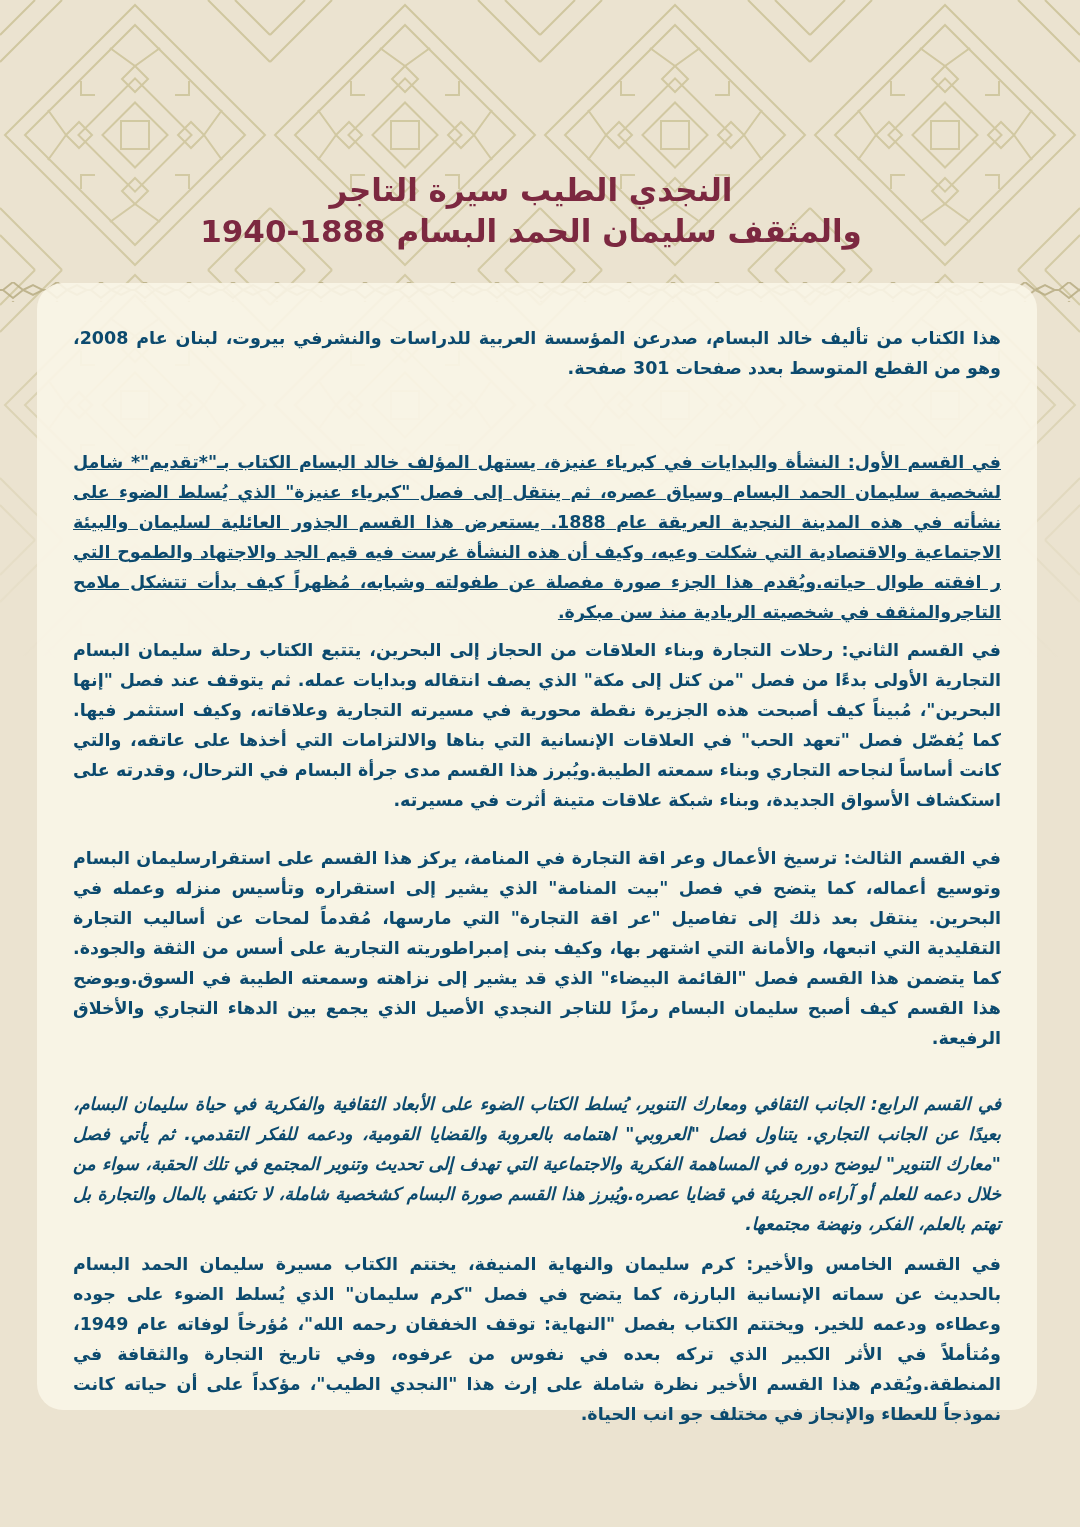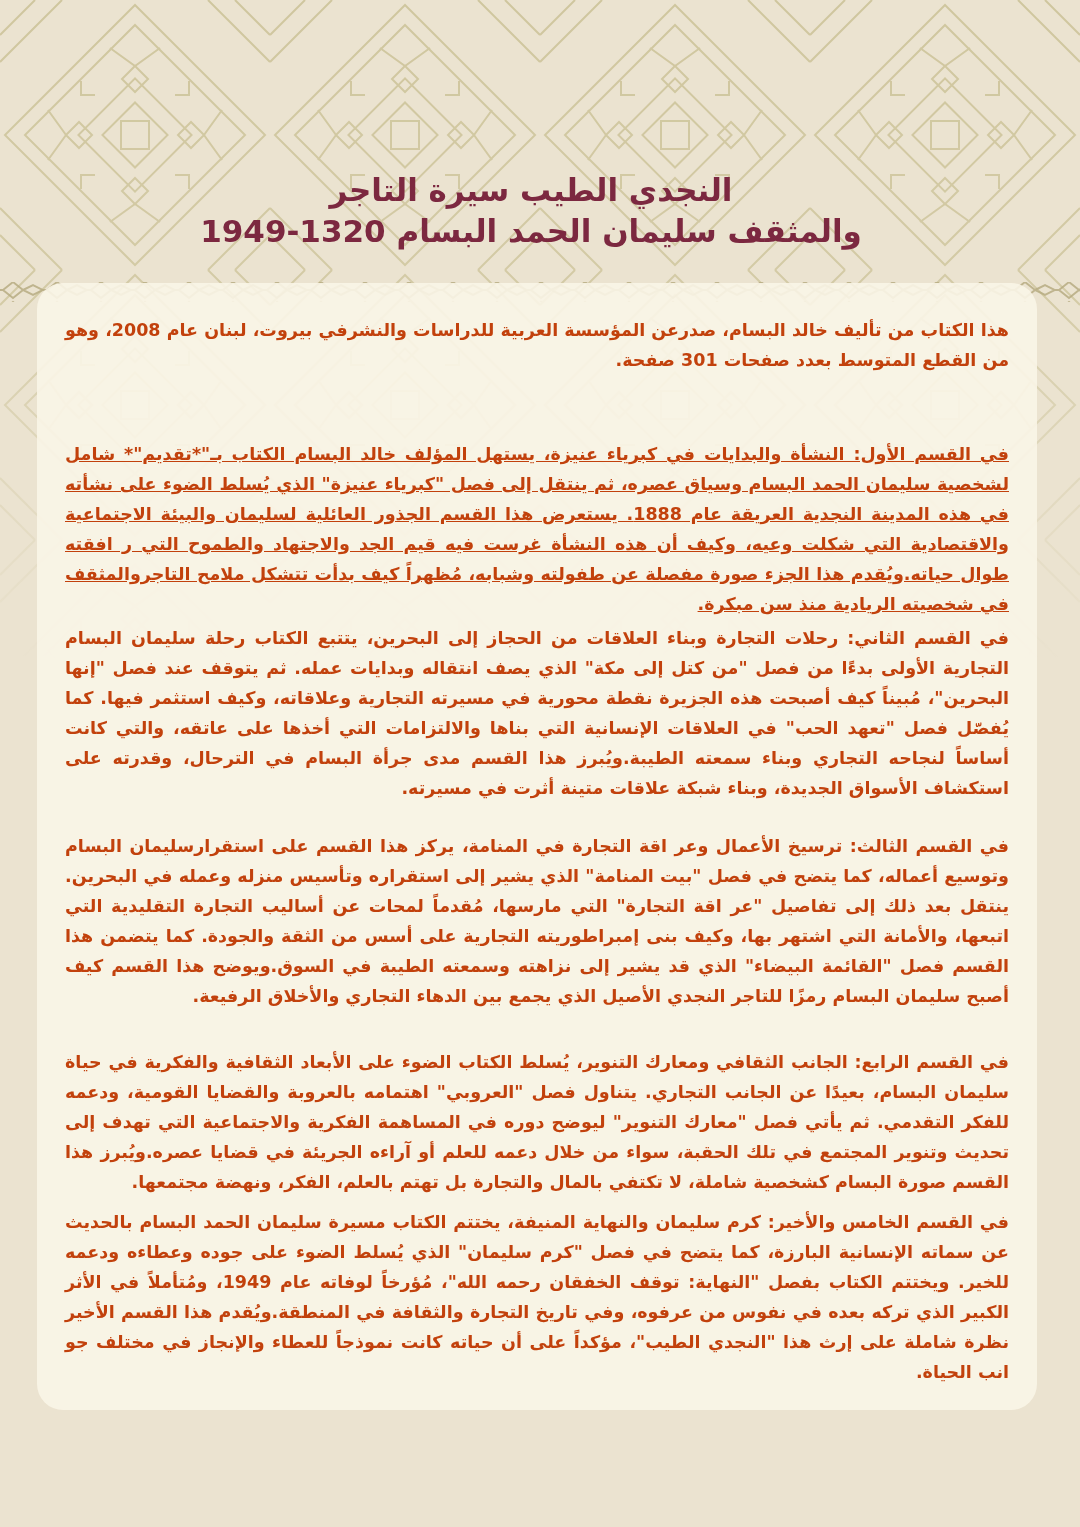--- a/index.html
+++ b/index.html
@@ -27,33 +27,33 @@
     position:absolute;
     left:37px;top:283px;
     width:1000px;height:1127px;
     box-sizing:border-box;
     background:rgba(250,245,231,0.9);
     border-radius:26px;
     padding:32px 28px 0 28px;
     direction:rtl;
   }
   .content-card p{
-    margin:0;
+    margin:8px;
     font-size:17.5px;
     font-weight:bold;
     line-height:30px;
-    color:#c2410c;
+    color:#0c4a6e;
     text-align:justify;
     text-align-last:right;
   }
   .p-intro{margin-bottom:64px !important;}
   .p-s1{margin-bottom:4px !important;text-decoration:underline;}
   .p-s2{margin-bottom:28px !important;}
   .p-s3{margin-bottom:36px !important;}
-  .p-s4{margin-bottom:10px !important;}
+  .p-s4{margin-bottom:10px !important;font-style:italic;}
 </style>
 </head>
 <body>
 
 <svg class="bg-pattern" width="1080" height="660" viewBox="0 0 1080 660" aria-hidden="true">
   <defs>
     <pattern id="geo" width="270" height="270" patternUnits="userSpaceOnUse">
       <g fill="none" stroke="#cfc69e" stroke-width="2">
         <path d="M135 5 L265 135 L135 265 L5 135 Z"></path>
         <path d="M135 25 L245 135 L135 245 L25 135 Z"></path>
@@ -89,21 +89,21 @@
     <mask id="fadeMask">
       <rect width="1080" height="660" fill="url(#fadeGrad)"></rect>
     </mask>
   </defs>
   <rect width="1080" height="660" fill="url(#geo)" mask="url(#fadeMask)"></rect>
   <rect y="282" width="1080" height="20" fill="url(#band)" opacity="0.85"></rect>
 </svg>
 
 <h1 class="page-title">
   <span>النجدي الطيب سيرة التاجر</span><br>
-  <span>والمثقف سليمان الحمد البسام 1320-1949</span>
+  <span>والمثقف سليمان الحمد البسام 1888-1940</span>
 </h1>
 
 <main class="content-card">
   <p class="p-intro">هذا الكتاب من تأليف خالد البسام، صدرعن المؤسسة العربية للدراسات والنشرفي بيروت، لبنان عام 2008، وهو من القطع المتوسط بعدد صفحات 301 صفحة.</p>
   <p class="p-s1">في القسم الأول: النشأة والبدايات في كبرياء عنيزة، يستهل المؤلف خالد البسام الكتاب بـ"*تقديم"* شامل لشخصية سليمان الحمد البسام وسياق عصره، ثم ينتقل إلى فصل "كبرياء عنيزة" الذي يُسلط الضوء على نشأته في هذه المدينة النجدية العريقة عام 1888. يستعرض هذا القسم الجذور العائلية لسليمان والبيئة الاجتماعية والاقتصادية التي شكلت وعيه، وكيف أن هذه النشأة غرست فيه قيم الجد والاجتهاد والطموح التي ر افقته طوال حياته.ويُقدم هذا الجزء صورة مفصلة عن طفولته وشبابه، مُظهراً كيف بدأت تتشكل ملامح التاجروالمثقف في شخصيته الريادية منذ سن مبكرة.</p>
   <p class="p-s2">في القسم الثاني: رحلات التجارة وبناء العلاقات من الحجاز إلى البحرين، يتتبع الكتاب رحلة سليمان البسام التجارية الأولى بدءًا من فصل "من كتل إلى مكة" الذي يصف انتقاله وبدايات عمله. ثم يتوقف عند فصل "إنها البحرين"، مُبيناً كيف أصبحت هذه الجزيرة نقطة محورية في مسيرته التجارية وعلاقاته، وكيف استثمر فيها. كما يُفصّل فصل "تعهد الحب" في العلاقات الإنسانية التي بناها والالتزامات التي أخذها على عاتقه، والتي كانت أساساً لنجاحه التجاري وبناء سمعته الطيبة.ويُبرز هذا القسم مدى جرأة البسام في الترحال، وقدرته على استكشاف الأسواق الجديدة، وبناء شبكة علاقات متينة أثرت في مسيرته.</p>
   <p class="p-s3">في القسم الثالث: ترسيخ الأعمال وعر اقة التجارة في المنامة، يركز هذا القسم على استقرارسليمان البسام وتوسيع أعماله، كما يتضح في فصل "بيت المنامة" الذي يشير إلى استقراره وتأسيس منزله وعمله في البحرين. ينتقل بعد ذلك إلى تفاصيل "عر اقة التجارة" التي مارسها، مُقدماً لمحات عن أساليب التجارة التقليدية التي اتبعها، والأمانة التي اشتهر بها، وكيف بنى إمبراطوريته التجارية على أسس من الثقة والجودة. كما يتضمن هذا القسم فصل "القائمة البيضاء" الذي قد يشير إلى نزاهته وسمعته الطيبة في السوق.ويوضح هذا القسم كيف أصبح سليمان البسام رمزًا للتاجر النجدي الأصيل الذي يجمع بين الدهاء التجاري والأخلاق الرفيعة.</p>
   <p class="p-s4">في القسم الرابع: الجانب الثقافي ومعارك التنوير، يُسلط الكتاب الضوء على الأبعاد الثقافية والفكرية في حياة سليمان البسام، بعيدًا عن الجانب التجاري. يتناول فصل "العروبي" اهتمامه بالعروبة والقضايا القومية، ودعمه للفكر التقدمي. ثم يأتي فصل "معارك التنوير" ليوضح دوره في المساهمة الفكرية والاجتماعية التي تهدف إلى تحديث وتنوير المجتمع في تلك الحقبة، سواء من خلال دعمه للعلم أو آراءه الجريئة في قضايا عصره.ويُبرز هذا القسم صورة البسام كشخصية شاملة، لا تكتفي بالمال والتجارة بل تهتم بالعلم، الفكر، ونهضة مجتمعها.</p>
   <p class="p-s5">في القسم الخامس والأخير: كرم سليمان والنهاية المنيفة، يختتم الكتاب مسيرة سليمان الحمد البسام بالحديث عن سماته الإنسانية البارزة، كما يتضح في فصل "كرم سليمان" الذي يُسلط الضوء على جوده وعطاءه ودعمه للخير. ويختتم الكتاب بفصل "النهاية: توقف الخفقان رحمه الله"، مُؤرخاً لوفاته عام 1949، ومُتأملاً في الأثر الكبير الذي تركه بعده في نفوس من عرفوه، وفي تاريخ التجارة والثقافة في المنطقة.ويُقدم هذا القسم الأخير نظرة شاملة على إرث هذا "النجدي الطيب"، مؤكداً على أن حياته كانت نموذجاً للعطاء والإنجاز في مختلف جو انب الحياة.</p>
 </main>

